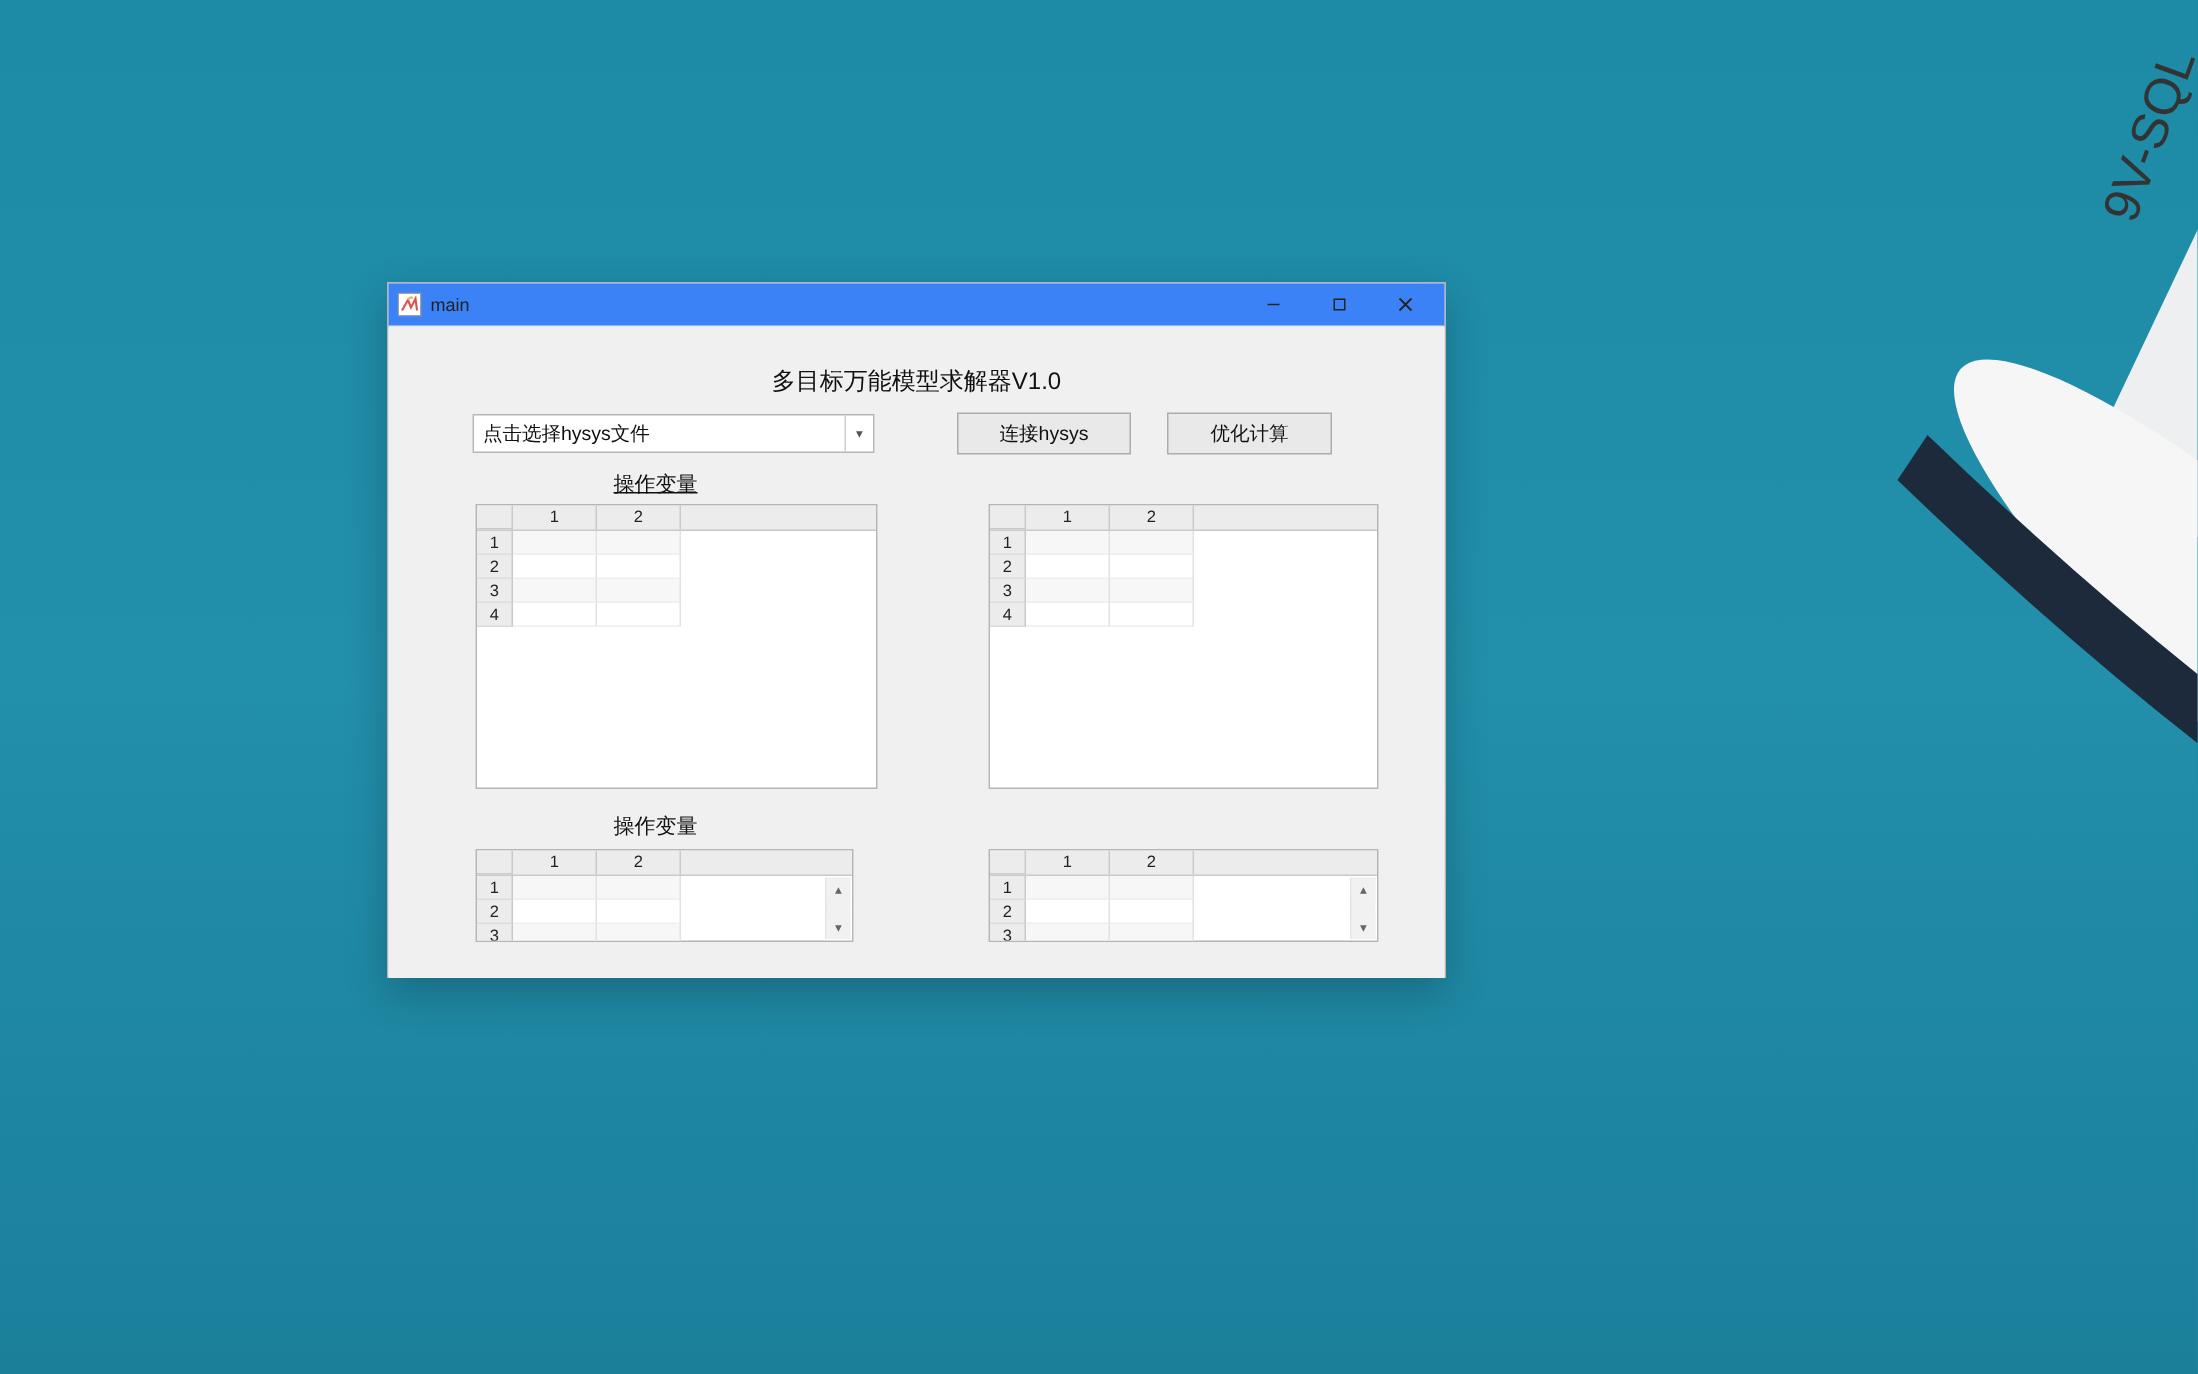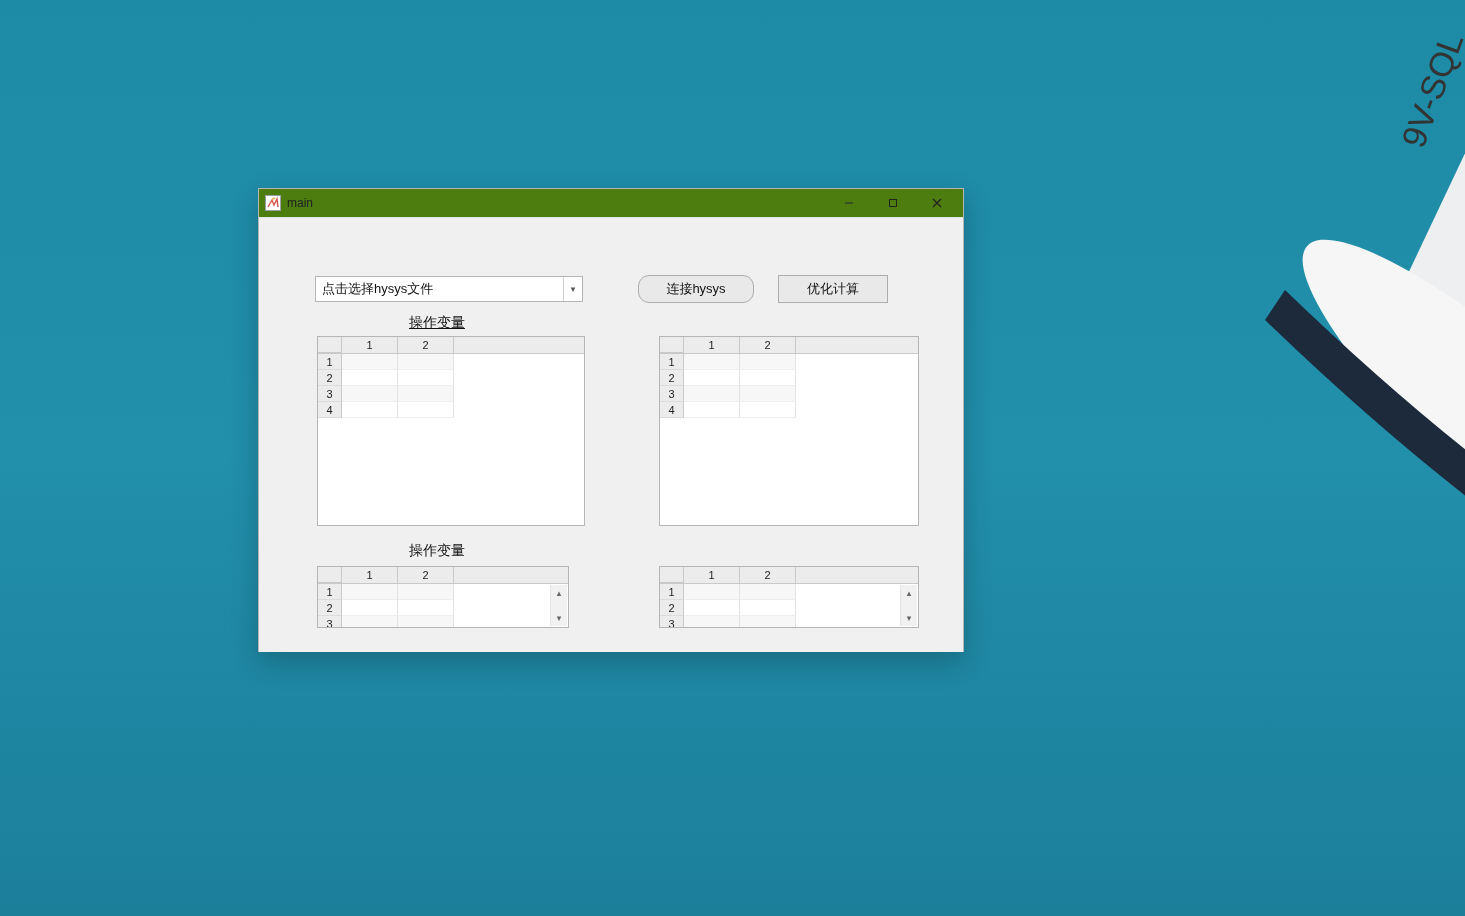--- a/index.html
+++ b/index.html
@@ -37,21 +37,21 @@
     top: 188px;
     width: 704px;
     height: 462px;
     background: #f0f0f0;
     border: 1px solid #b5b5b5;
     box-shadow: 0 10px 26px rgba(0,0,0,0.22);
   }
 
   .titlebar {
     height: 28px;
-    background: #4d7c0f;
+    background: #3b82f6;
     border-bottom: 1px solid #e6e6e6;
     display: flex;
     align-items: center;
     padding: 0 4px 0 6px;
   }
   .titlebar .app-icon {
     width: 16px;
     height: 16px;
     margin-right: 6px;
     display: inline-flex;
@@ -262,27 +262,28 @@
       <button class="win-btn close">
         <svg width="10" height="10" viewBox="0 0 10 10">
             <line x1="1" y1="1" x2="9" y2="9" stroke="#222" stroke-width="1.2"></line>
             <line x1="9" y1="1" x2="1" y2="9" stroke="#222" stroke-width="1.2"></line>
           </svg>
       </button>
     </div>
 
     <div class="client">
 
+      <div class="heading">多目标万能模型求解器V1.0</div>
 
       <div class="dropdown">
         <span class="dd-text">点击选择hysys文件</span>
         <span class="dd-arrow">▾</span>
       </div>
 
-      <div class="btn" style="left:379px; top:57px; width:86px;border-radius:11px;">
+      <div class="btn" style="left:379px; top:57px; width:86px;">
         <span>连接hysys</span>
       </div>
       <div class="btn" style="left:519px; top:57px; width:80px;text-align:center;">
         <span>优化计算</span>
       </div>
 
       <div class="section-label" style="left:150px; top:96px;text-decoration:underline;">操作变量</div>
 
       <div class="uitable" style="left:58px; top:118px; width:266px; height:188px;">
         <div class="thead">

